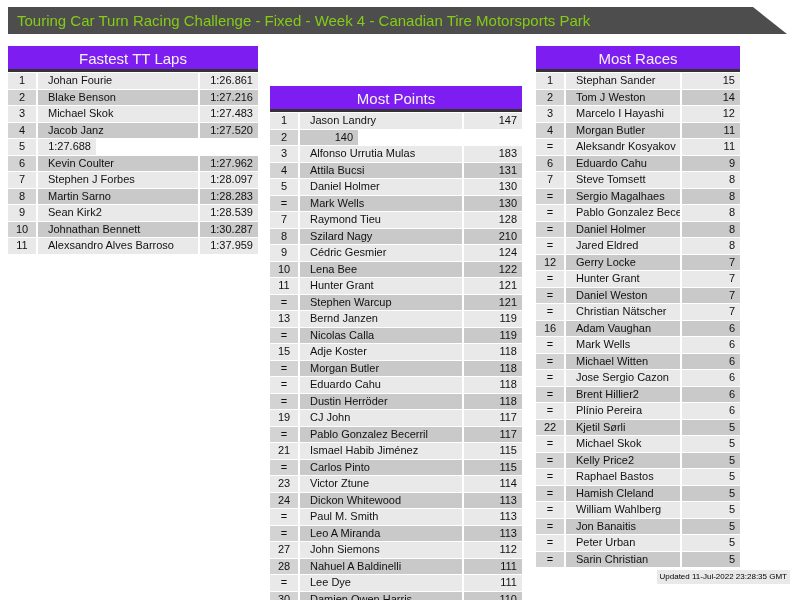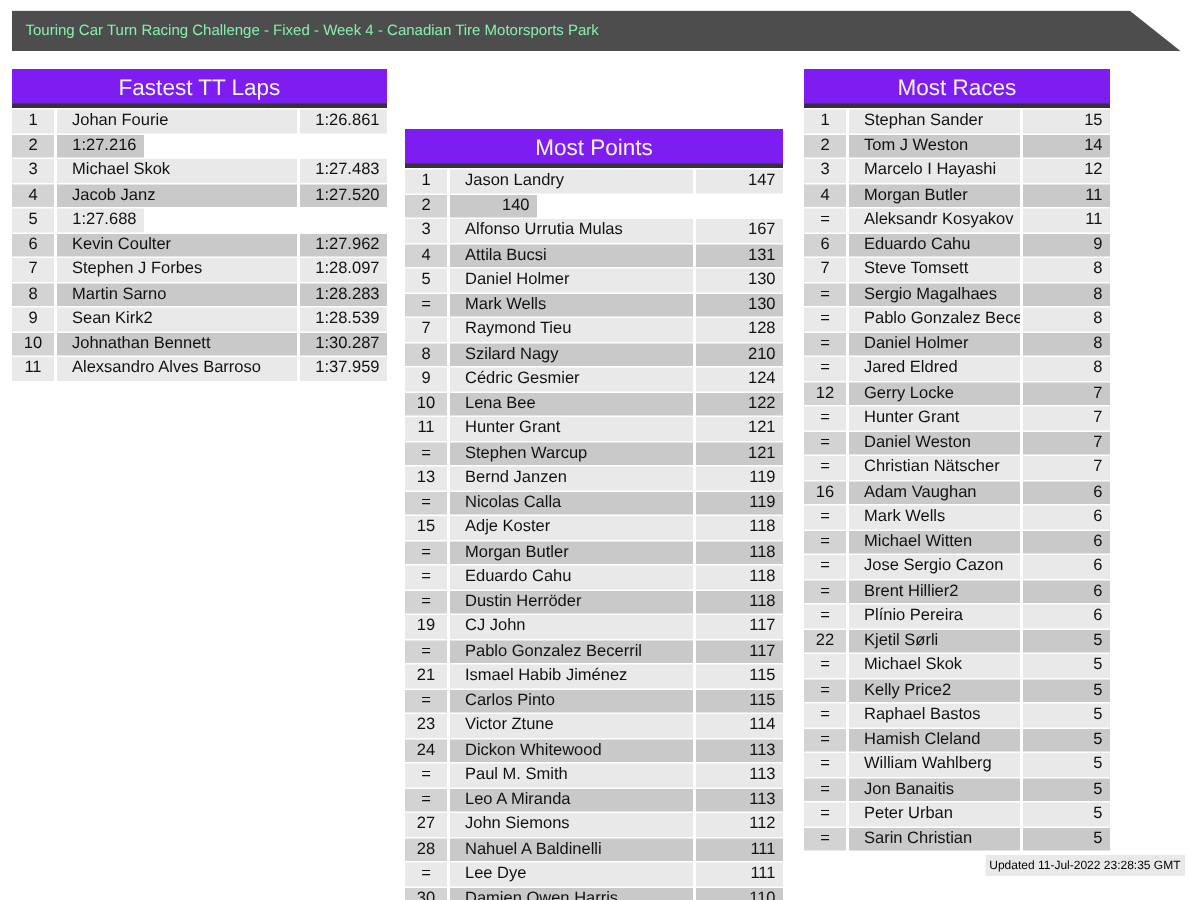--- a/index.html
+++ b/index.html
@@ -9,21 +9,21 @@
     background: #ffffff;
     font-family: "Liberation Sans", sans-serif;
     position: relative;
     overflow: hidden;
   }
   .titlebar {
     position: absolute; left: 8px; top: 7px;
     width: 779px; height: 27px;
     background: var(--title_bar_bg, #4d4d4d);
     clip-path: polygon(0 0, calc(100% - 34px) 0, 100% 100%, 0 100%);
-    color: #86efac; font-size: 10px; line-height: 27px;
+    color: #84cc16; font-size: 15px; line-height: 27px;
     padding-left: 9px;
     white-space: nowrap;
   }
   .panel { position: absolute; top: 46px; border-radius: 12px; }
   #panel0 { left: 8px;   width: 250px; }
   #panel1 { left: 270px; width: 252px; margin-top: 40px; }
   #panel2 { left: 536px; width: 204px; }
   .panel-header {
     background: var(--header_bg, #7d1df2);
     color: #f4f4f4;
@@ -61,20 +61,21 @@
 <div class="panel" id="panel0">
   <div class="panel-header">Fastest TT Laps</div>
   <div class="rows">
       <div class="row light">
         <span class="pos">1</span>
         <span class="name">Johan Fourie</span>
         <span class="val">1:26.861</span>
       </div>
       <div class="row dark">
         <span class="pos">2</span>
+        <span class="name">Blake Benson</span>
         <span class="val">1:27.216</span>
       </div>
       <div class="row light">
         <span class="pos">3</span>
         <span class="name">Michael Skok</span>
         <span class="val">1:27.483</span>
       </div>
       <div class="row dark">
         <span class="pos">4</span>
         <span class="name">Jacob Janz</span>
@@ -125,21 +126,21 @@
         <span class="name">Jason Landry</span>
         <span class="val">147</span>
       </div>
       <div class="row dark">
         <span class="pos">2</span>
         <span class="val">140</span>
       </div>
       <div class="row light">
         <span class="pos">3</span>
         <span class="name">Alfonso Urrutia Mulas</span>
-        <span class="val">167</span>
+        <span class="val">183</span>
       </div>
       <div class="row dark">
         <span class="pos">4</span>
         <span class="name">Attila Bucsi</span>
         <span class="val">131</span>
       </div>
       <div class="row light">
         <span class="pos">5</span>
         <span class="name">Daniel Holmer</span>
         <span class="val">130</span>

